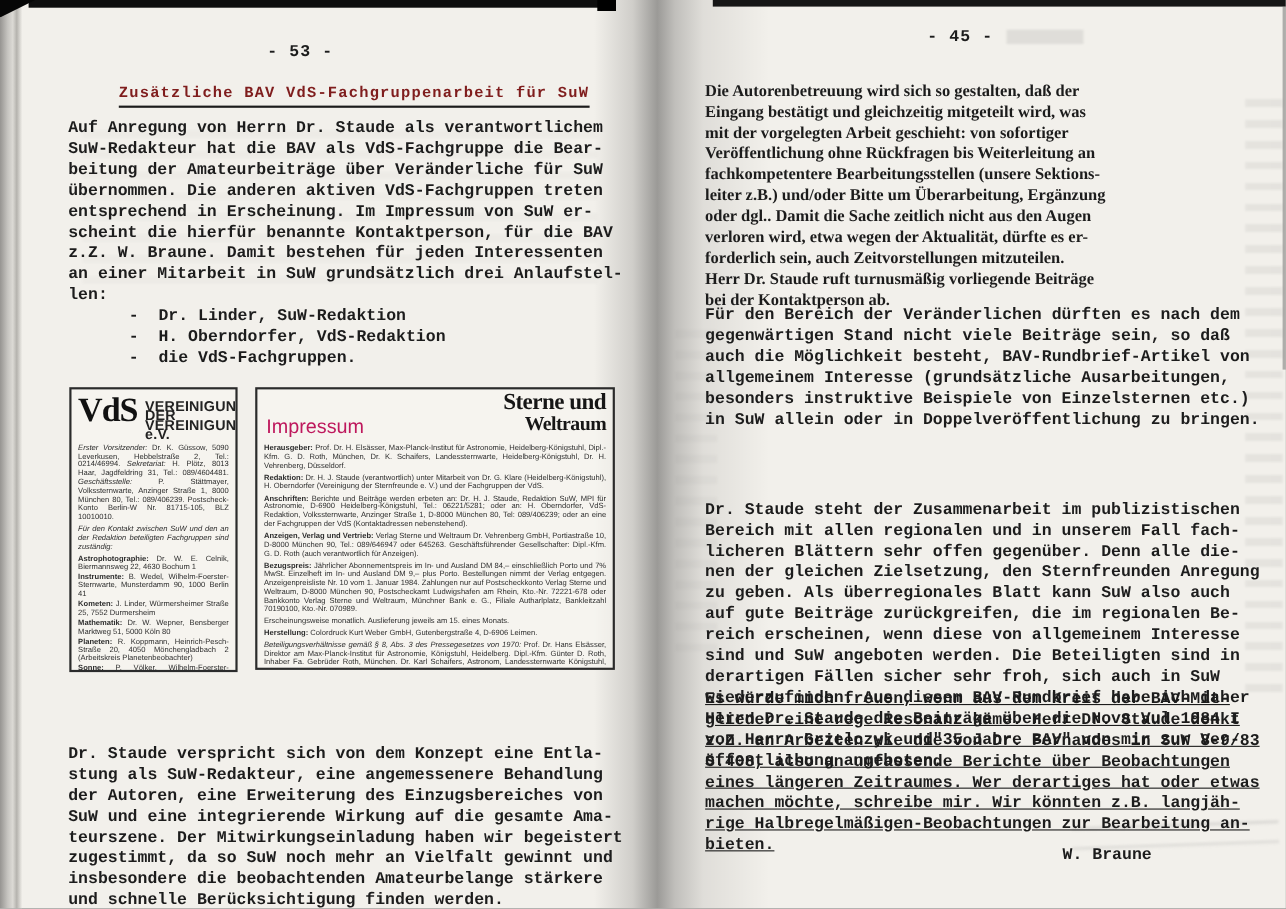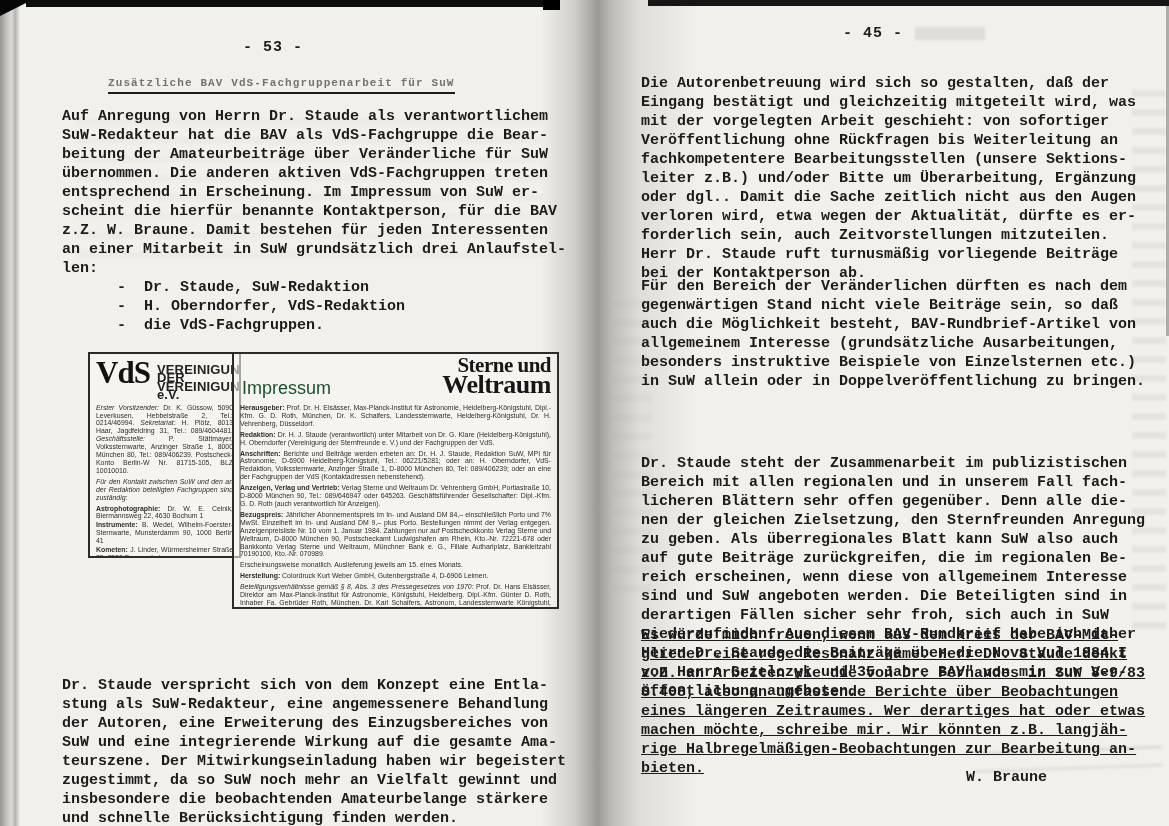--- a/index.html
+++ b/index.html
@@ -26,44 +26,44 @@
   .g4{left:614px;top:300px;width:38px;height:300px;opacity:.14;}
   .g5{left:975px;top:740px;width:188px;height:66px;opacity:.5;transform:rotate(-2deg);
       background:
         linear-gradient(to bottom,transparent 8px,rgba(130,130,130,.45) 10px,transparent 13px,
         transparent 26px,rgba(140,140,140,.4) 28px,transparent 31px);}
   
   .mono{position:absolute;font-family:"Liberation Mono",monospace;font-size:15px;
         line-height:19px;font-weight:700;color:#1c1c1c;white-space:pre;}
   .pageno{letter-spacing:1px;}
   .doc-title{position:absolute;left:108px;top:77px;font-family:"Liberation Mono",monospace;
-        font-size:11px;font-weight:700;color:#737373;letter-spacing:1.1px;
+        font-size:14px;font-weight:700;color:#7f1d1d;letter-spacing:1.1px;
         border-bottom:2px solid #1c1c1c;padding-bottom:3px;white-space:pre;}
   
   .box{position:absolute;border:2px solid #2b2b2b;background:rgba(248,246,242,.6);
        box-sizing:border-box;overflow:hidden;padding:5px 6px;}
-  .vds-box{left:88px;top:352px;width:153px;height:206px;}
+  .vds-box{left:63px;top:352px;width:153px;height:259px;}
   .imp-box{left:232px;top:352px;width:327px;height:257px;}
   .fineprint{font-size:6.9px;line-height:7.9px;color:#2d2d2d;text-align:justify;}
   .fineprint p{margin:0 0 3px 0;}
   .vds-head{display:flex;align-items:flex-start;margin-bottom:4px;}
   .vds-logo{font-family:"Liberation Serif",serif;font-weight:900;font-size:31px;
             line-height:28px;letter-spacing:-1px;color:#111;}
   .vds-org{font-size:13px;line-height:8.4px;margin-left:7px;margin-top:7px;
            letter-spacing:.2px;color:#222;font-weight:600;}
   .vds-box .olbl{font-style:italic;}
   .vds-box .clbl{font-weight:bold;}
   .vds-box .it{font-style:italic;}
   .contact{margin:0 0 1px 0;}
   .imp-head{position:relative;height:42px;margin-bottom:3px;}
-  .imp-title{position:absolute;left:2px;bottom:2px;font-size:18px;color:#14532d;}
+  .imp-title{position:absolute;left:2px;bottom:2px;font-size:18px;color:#be185d;}
   .suw-logo{position:absolute;right:0;top:-3px;text-align:right;
             font-family:"Liberation Serif",serif;font-weight:bold;color:#161616;}
   .suw-l1{font-size:21px;line-height:19px;letter-spacing:-.5px;font-family:Liberation Serif, serif;}
-  .suw-l2{font-size:26px;line-height:20px;letter-spacing:-.5px;}
+  .suw-l2{font-size:18px;line-height:20px;letter-spacing:-.5px;}
   .imp-box p .plbl{font-weight:bold;}
   .imp-box p.i .plbl{font-weight:normal;font-style:italic;}
   .imp-box p.n .plbl{font-weight:normal;}
 </style>
 </head>
 <body>
 
 <div class="scan">
 
   <div class="edge-left"></div>
@@ -88,21 +88,21 @@
     <div class="mono" style="left:62px;top:107px;">Auf Anregung von Herrn Dr. Staude als verantwortlichem
 SuW-Redakteur hat die BAV als VdS-Fachgruppe die Bear-
 beitung der Amateurbeiträge über Veränderliche für SuW
 übernommen. Die anderen aktiven VdS-Fachgruppen treten
 entsprechend in Erscheinung. Im Impressum von SuW er-
 scheint die hierfür benannte Kontaktperson, für die BAV
 z.Z. W. Braune. Damit bestehen für jeden Interessenten
 an einer Mitarbeit in SuW grundsätzlich drei Anlaufstel-
 len:</div>
 
-    <div class="mono" style="left:117px;top:278px;">-  Dr. Staude, SuW-Redaktion
+    <div class="mono" style="left:117px;top:278px;">-  Dr. Linder, SuW-Redaktion
 -  H. Oberndorfer, VdS-Redaktion
 -  die VdS-Fachgruppen.</div>
 
     <div class="box vds-box">
       <div class="vds-head">
         <div class="vds-logo">VdS</div>
         <div class="vds-org">
           <div>VEREINIGUNG DER</div>
           <div>VEREINIGUNG e.V.</div>
         </div>
@@ -151,21 +151,21 @@
 SuW und eine integrierende Wirkung auf die gesamte Ama-
 teurszene. Der Mitwirkungseinladung haben wir begeistert
 zugestimmt, da so SuW noch mehr an Vielfalt gewinnt und
 insbesondere die beobachtenden Amateurbelange stärkere
 und schnelle Berücksichtigung finden werden.</div>
   </div>
 
   <div>
     <div class="mono pageno" style="left:843px;top:24px;">- 45 -</div>
 
-    <div class="mono" style="left:641px;top:74px;">Die Autorenbetreuung wird sich so gestalten, daß der
+    <div class="mono" style="left:641px;top:74px;font-family:Liberation Serif, serif;">Die Autorenbetreuung wird sich so gestalten, daß der
 Eingang bestätigt und gleichzeitig mitgeteilt wird, was
 mit der vorgelegten Arbeit geschieht: von sofortiger
 Veröffentlichung ohne Rückfragen bis Weiterleitung an
 fachkompetentere Bearbeitungsstellen (unsere Sektions-
 leiter z.B.) und/oder Bitte um Überarbeitung, Ergänzung
 oder dgl.. Damit die Sache zeitlich nicht aus den Augen
 verloren wird, etwa wegen der Aktualität, dürfte es er-
 forderlich sein, auch Zeitvorstellungen mitzuteilen.
 Herr Dr. Staude ruft turnusmäßig vorliegende Beiträge
 bei der Kontaktperson ab.</div>

